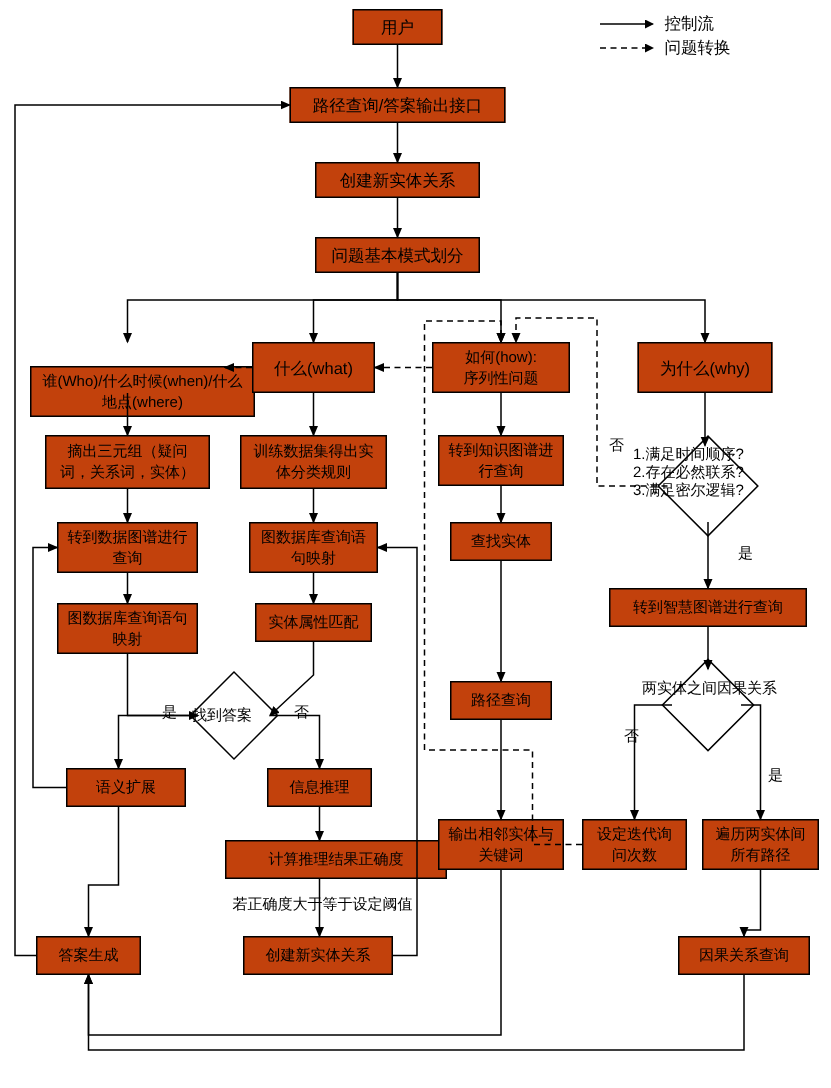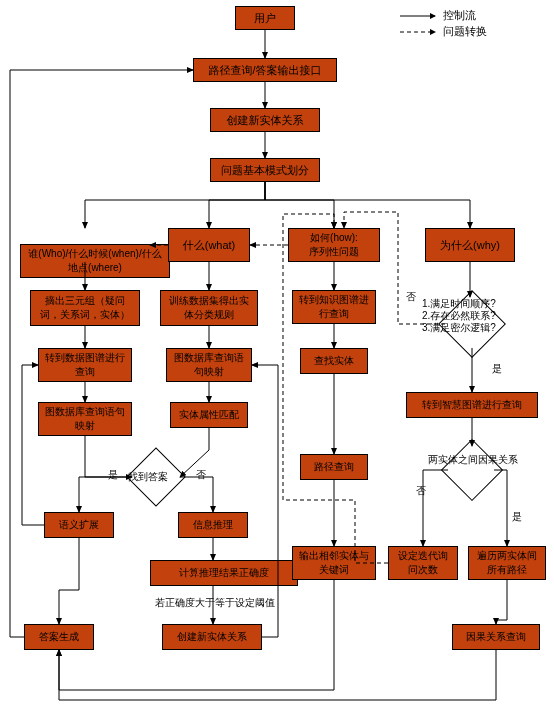--- a/index.html
+++ b/index.html
@@ -80,21 +80,21 @@
 <div class="box" style="top:348px;left:166px;width:86px;height:34px;font-size:10px">
     <span>图数据库查询语句映射</span>
   </div>
 <div class="box" style="top:402px;left:170px;width:78px;height:26px;font-size:10px">
     <span>实体属性匹配</span>
   </div>
 
 <div class="diamond" style="top:456px;left:135px;width:42px;height:42px"></div>
 <div class="diamond-text" style="top:470px;left:128px;width:56px"><span>找到答案</span></div>
 
-<div class="box" style="top:512px;left:44px;width:70px;height:26px;font-size:10px">
+<div class="box" style="top:512px;left:44px;width:80px;height:26px;font-size:10px">
     <span>语义扩展</span>
   </div>
 <div class="box" style="top:512px;left:178px;width:70px;height:26px;font-size:10px">
     <span>信息推理</span>
   </div>
 <div class="box" style="top:560px;left:150px;width:148px;height:26px;font-size:10px">
     <span>计算推理结果正确度</span>
   </div>
 <div style="position:absolute;top:596px;left:155px;width:120px;font-size:10px;text-align:center"><span>若正确度大于等于设定阈值</span></div>
 <div class="box" style="top:624px;left:162px;width:100px;height:26px;font-size:10px">

